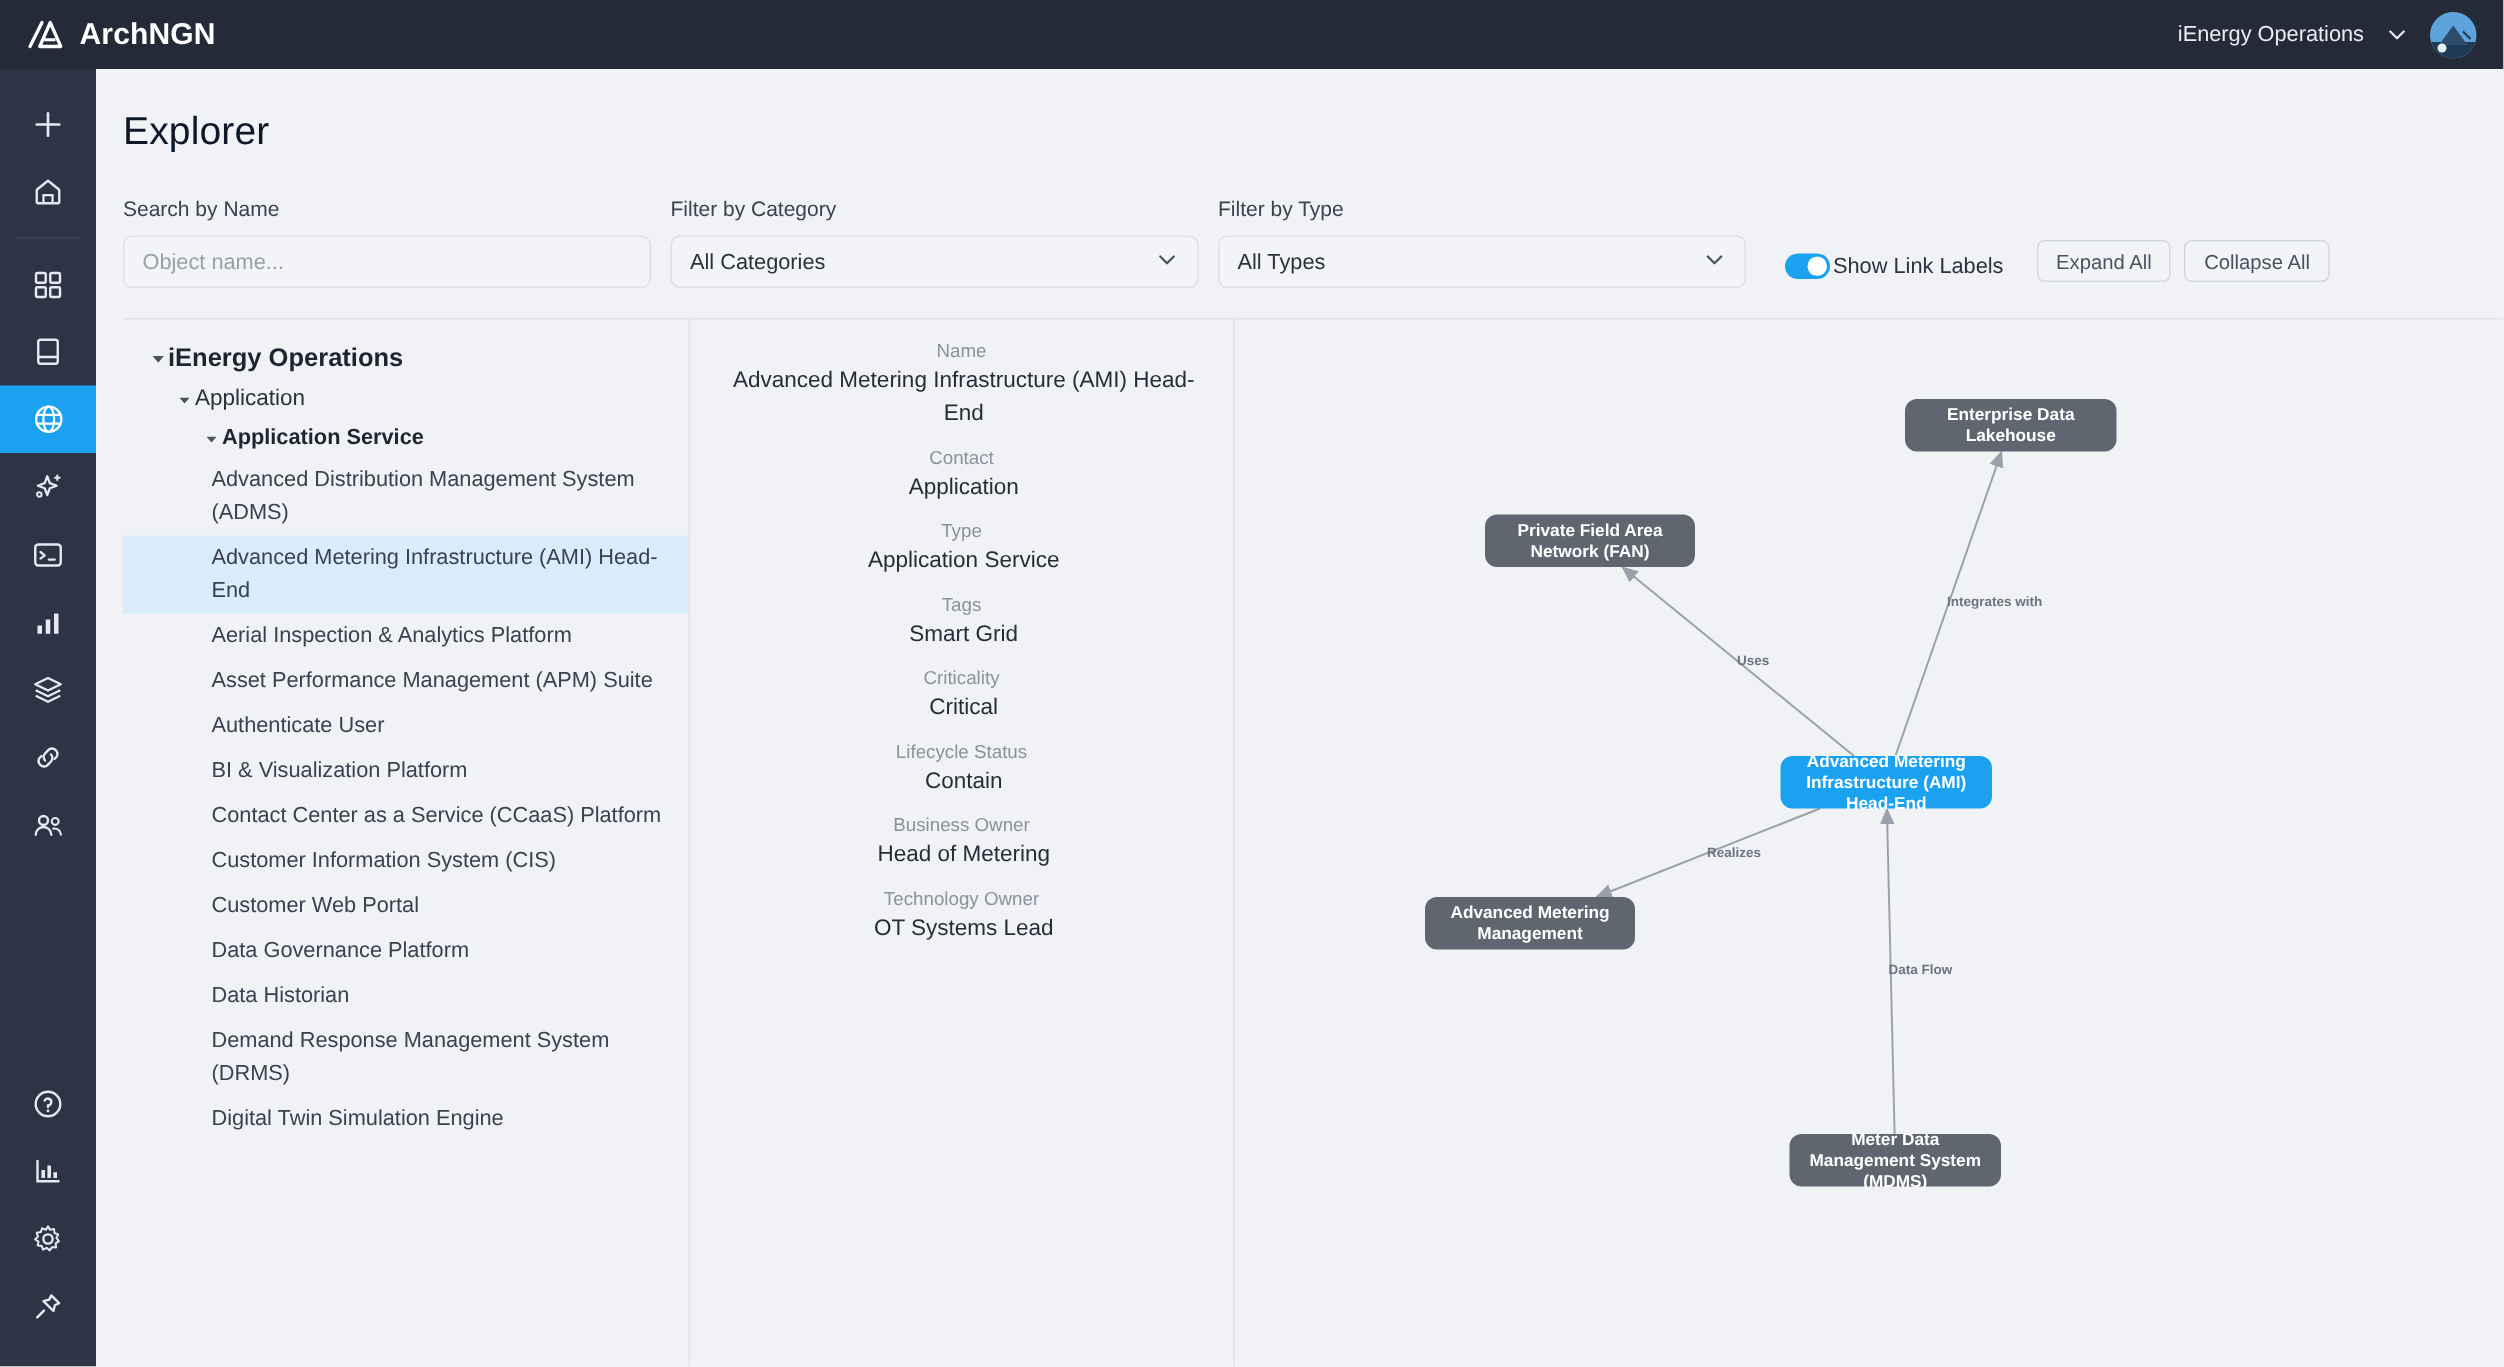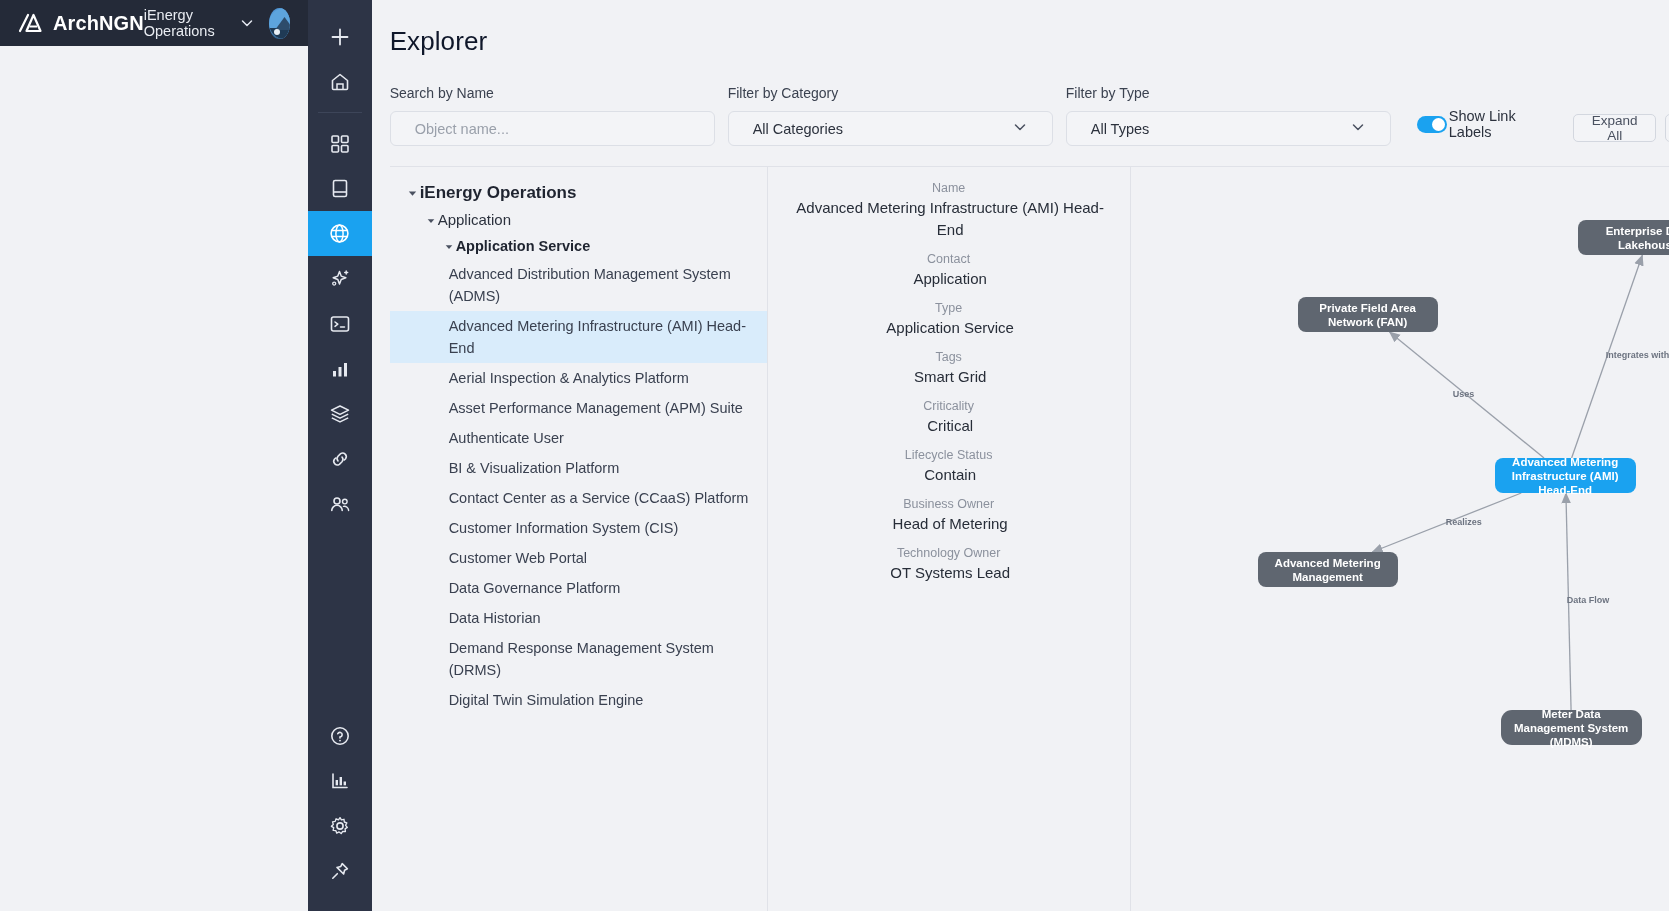--- a/index.html
+++ b/index.html
@@ -2,21 +2,21 @@
 <html><head>
 <meta charset="utf-8">
 <style>
   * { box-sizing: border-box; margin: 0; padding: 0; }
   html, body {
     width: 1669px; height: 911px;
     font-family: "Liberation Sans", sans-serif;
     background: #f1f2f5;
     overflow: hidden;
   }
-  #app { position: relative; width: 1669px; height: 911px; display: flex; flex-direction: row; }
+  #app { position: relative; width: 1669px; height: 911px; display: flex; flex-direction: column; }
 
   
   .topbar {
     height: 46px; background: #242a38; color: #fff;
     display: flex; align-items: center; justify-content: space-between;
     padding: 0 12px 0 18px; flex: 0 0 46px; position: relative; z-index: 20;
   }
   .brand { display: flex; align-items: center; gap: 9px; }
   .brand-mark { width: 26px; height: 20px; display: block; }
   .brand-text { font-size: 20px; font-weight: 600; letter-spacing: .1px; color:#fff; }
@@ -63,21 +63,21 @@
     padding: 28px 0 0 18px; position: relative;
   }
   .field { display: flex; flex-direction: column; }
   .field-label { font-size: 14px; color: #3b4250; margin-bottom: 10px; }
   .field-search { width: 352px; }
   .field-cat { width: 352px; margin-left: 13px; }
   .field-type { width: 352px; margin-left: 13px; }
   .input, .select {
     height: 35px; border: 1px solid #dcdfe6; border-radius: 6px;
     background: #f3f4f7; font-size: 14.5px; color: #2b313d;
-    padding: 0 24px; width: 100%; font-family: inherit;
+    padding: 0 12px; width: 100%; font-family: inherit;
     display: flex; align-items: center;
   }
   .input::placeholder { color: #9aa0ab; }
   .select { justify-content: space-between; cursor: pointer; }
   .select .sel-chev { width: 16px; height: 16px; flex: 0 0 16px; }
 
   .toggle-wrap { display: flex; align-items: center; gap: 2px; margin-left: 26px; padding-bottom: 6px; }
   .toggle {
     width: 30px; height: 17px; border-radius: 9px; background: #1aa2f0;
     position: relative; cursor: pointer; flex: 0 0 30px;
@@ -501,26 +501,26 @@
               </div>
               <div class="gnode" style="left: 167px; top: 130px; width: 140px; height: 35px;">
                 <span>Private Field Area Network (FAN)</span>
               </div>
               <div class="gnode sel" style="left: 364px; top: 291px; width: 141px; height: 35px;">
                 <span>Advanced Metering Infrastructure (AMI) Head-End</span>
               </div>
               <div class="gnode" style="left: 127px; top: 385px; width: 140px; height: 35px;">
                 <span>Advanced Metering Management</span>
               </div>
-              <div class="gnode" style="left: 370px; top: 543px; width: 141px; height: 35px; border-radius: 11px;">
+              <div class="gnode" style="left: 370px; top: 543px; width: 141px; height: 35px;">
                 <span>Meter Data Management System (MDMS)</span>
               </div>
             </div>
           <div id="graph-labels">
-              <div class="glabel" style="left: 322px; top: 222px;">Uses</div>
+              <div class="glabel" style="left: 335px; top: 222px;">Uses</div>
               <div class="glabel" style="left: 475px; top: 183px;">Integrates with</div>
               <div class="glabel" style="left: 315px; top: 350px;">Realizes</div>
               <div class="glabel" style="left: 436px; top: 428px;">Data Flow</div>
             </div>
         </div>
 
       </div>
     </div>
   </div>
 </div>

